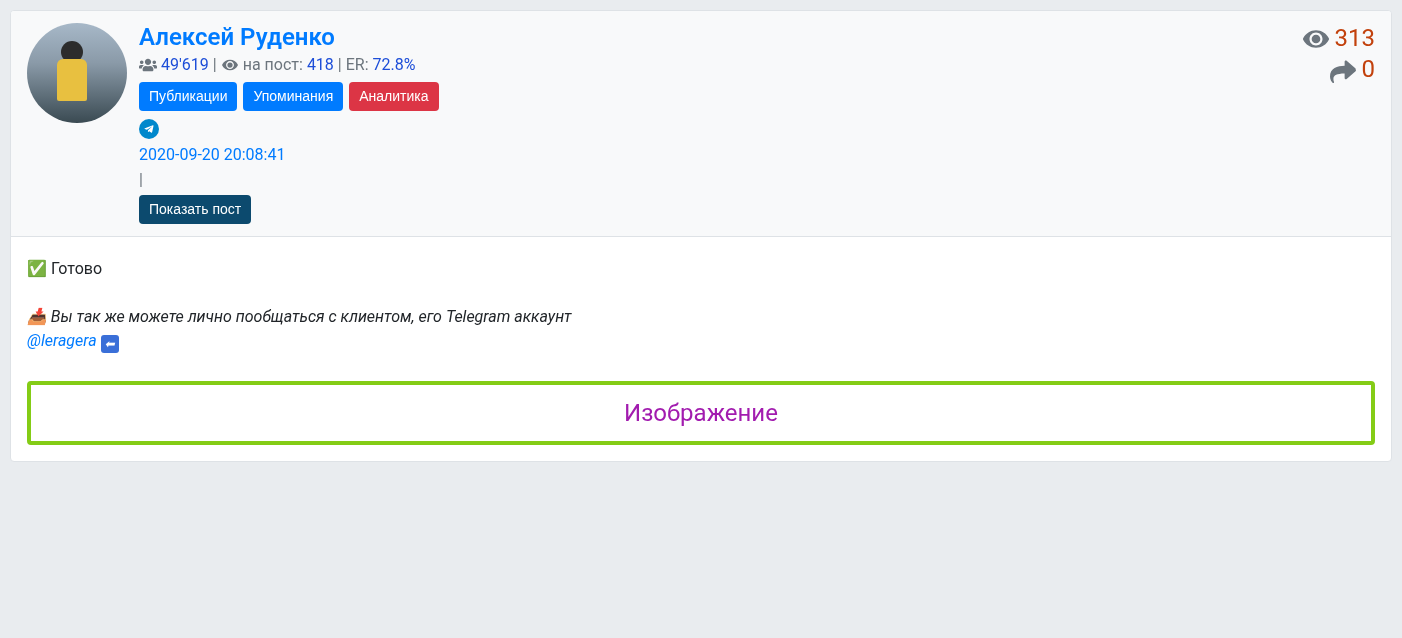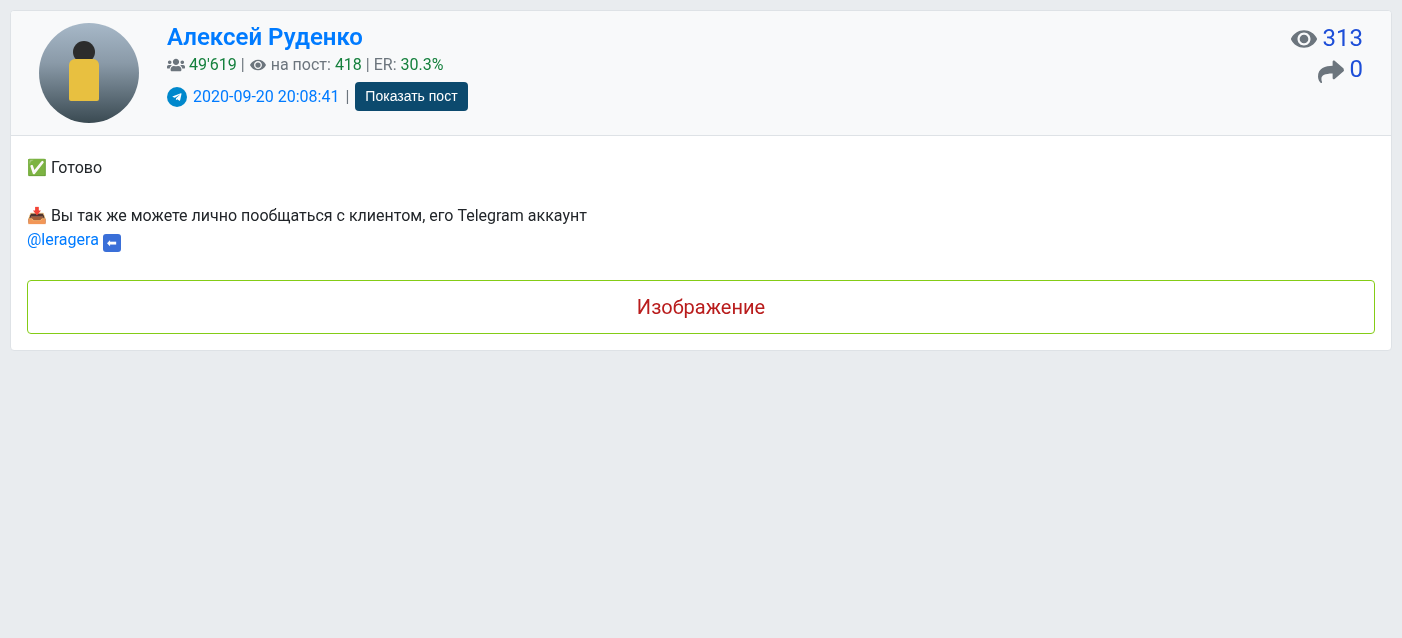--- a/index.html
+++ b/index.html
@@ -11,24 +11,24 @@
     font-size: 16px;
   }
   .card {
     background: #fff;
     border: 1px solid #dee2e6;
     border-radius: 4px;
     overflow: hidden;
   }
   .card-header {
     background: #f8f9fa;
-    padding: 12px 28px;
+    padding: 12px 16px;
     display: flex;
     align-items: flex-start;
-    gap: 28px;
+    gap: 12px;
     border-bottom: 1px solid #dee2e6;
   }
   .avatar {
     width: 100px;
     height: 100px;
     border-radius: 50%;
     background: linear-gradient(180deg, #a7b8c8 0%, #8a9aa8 40%, #3a4a52 100%);
     flex-shrink: 0;
     position: relative;
     overflow: hidden;
@@ -67,44 +67,45 @@
   }
   .stats-line {
     color: #6c757d;
     font-size: 16px;
     margin-bottom: 8px;
     display: flex;
     align-items: center;
     gap: 4px;
     flex-wrap: wrap;
   }
-  .stats-line .dark { color: #15803d; }
+  .stats-line .dark { color: #1d4ed8; }
   .btn-row {
     display: flex;
     gap: 6px;
     margin-bottom: 8px;
     flex-wrap: wrap;
   }
   .btn {
     padding: 4px 10px;
     border-radius: 4px;
     font-size: 14px;
     color: #fff;
     border: none;
     cursor: pointer;
     line-height: 1.5;
   }
   .btn-primary { background: #007bff; }
   .btn-danger { background: #dc3545; }
   .btn-info { background: #0c4a6e; }
   .meta-line {
     display: flex;
-    align-items: center;
+    align-items: flex-start;
     gap: 6px;
     flex-wrap: wrap;
+    flex-direction: column;
   }
   .tg-icon {
     width: 20px;
     height: 20px;
     background: #0088cc;
     border-radius: 50%;
     display: inline-flex;
     align-items: center;
     justify-content: center;
   }
@@ -117,56 +118,56 @@
   .sep { color: #6c757d; }
   .header-right {
     text-align: right;
     flex-shrink: 0;
   }
   .metric {
     display: flex;
     align-items: center;
     justify-content: flex-end;
     gap: 6px;
-    color: #1d4ed8;
+    color: #c2410c;
     font-size: 24px;
     line-height: 1.3;
   }
   .metric svg { width: 26px; height: 26px; fill: #6c757d; }
   .card-body {
     padding: 20px 16px 16px 16px;
   }
   .post-text p {
     margin-bottom: 24px;
     line-height: 1.5;
     color: #212529;
   }
-  .post-text p:last-of-type { margin-bottom: 16px; }
+  .post-text p:last-of-type { margin-bottom: 16px; font-style: italic; }
   .mention {
     color: #007bff;
     text-decoration: none;
   }
   .emoji-box {
     display: inline-flex;
     align-items: center;
     justify-content: center;
     width: 18px;
     height: 18px;
     border-radius: 3px;
     font-size: 12px;
     vertical-align: -2px;
     color: #fff;
   }
   .image-block {
-    border: 1px solid #84cc16;
+    border: 4px solid #84cc16;
     border-radius: 4px;
     padding: 14px;
     text-align: center;
-    color: #b91c1c;
-    font-size: 20px;
+    color: #a21caf;
+    font-size: 24px;
     margin-top: 28px;
     cursor: pointer;
   }
   .icon-inline {
     display: inline-flex;
     vertical-align: -2px;
   }
   .icon-inline svg { fill: #6c757d; }
 </style>
 </head>
@@ -189,23 +190,28 @@
         <span class="sep">|</span>
         <span class="icon-inline">
           <svg width="18" height="14" viewBox="0 0 576 512">
               <path d="M572.52 241.4C518.29 135.59 410.93 64 288 64S57.68 135.64 3.48 241.41a32.35 32.35 0 0 0 0 29.19C57.71 376.41 165.07 448 288 448s230.32-71.64 284.52-177.41a32.35 32.35 0 0 0 0-29.19zM288 400c-79.4 0-144-64.6-144-144s64.6-144 144-144 144 64.6 144 144-64.6 144-144 144zm0-240a96 96 0 1 0 96 96 96 96 0 0 0-96-96z"></path>
             </svg>
         </span>
         <span>на пост:</span>
         <span class="dark">418</span>
         <span class="sep">|</span>
         <span>ER:</span>
-        <span class="dark">30.3%</span>
-      </div>
-
+        <span class="dark">72.8%</span>
+      </div>
+
+      <div class="btn-row">
+        <button class="btn btn-primary">Публикации</button>
+        <button class="btn btn-primary">Упоминания</button>
+        <button class="btn btn-danger">Аналитика</button>
+      </div>
 
       <div class="meta-line">
         <span class="tg-icon">
           <svg viewBox="0 0 24 24">
               <path d="M9.78 18.65l.28-4.23 7.68-6.92c.34-.31-.07-.46-.52-.19L7.74 13.3 3.64 12c-.88-.25-.89-.86.2-1.3l15.97-6.16c.73-.33 1.43.18 1.15 1.3l-2.72 12.81c-.19.91-.74 1.13-1.5.7L12.6 16.3l-2.82 2.35z"></path>
             </svg>
         </span>
         <a href="#" class="timestamp-link">2020-09-20 20:08:41</a>
         <span class="sep">|</span>
         <button class="btn btn-info">Показать пост</button>

